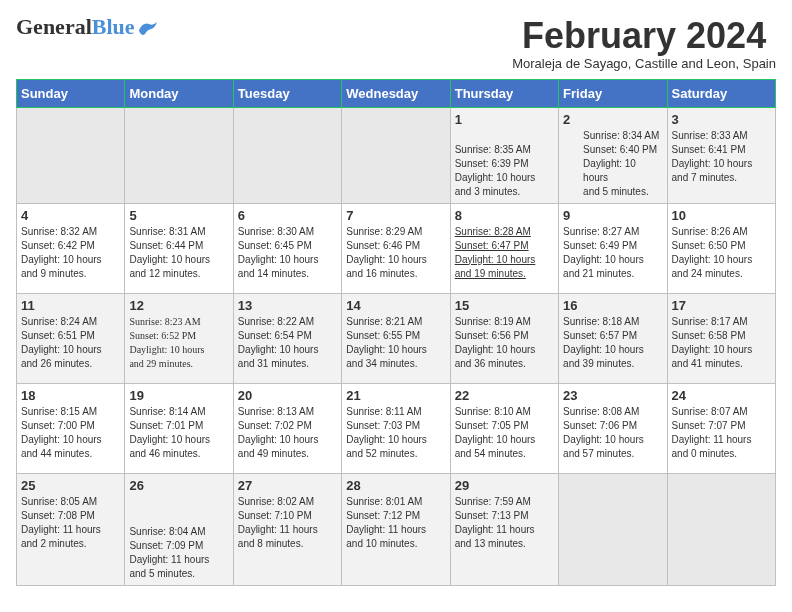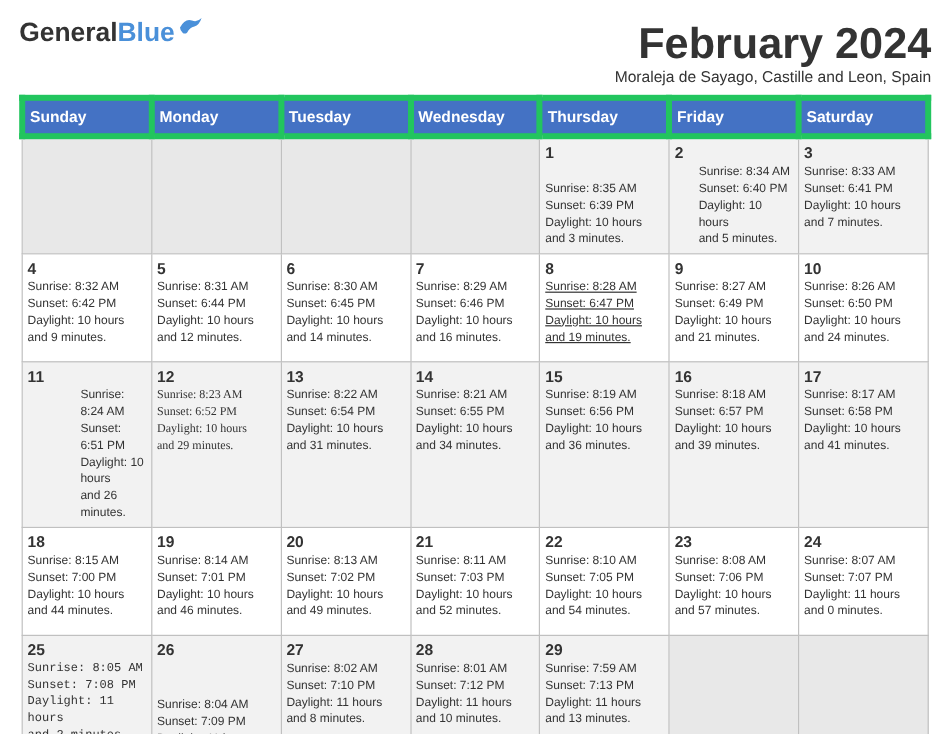--- a/index.html
+++ b/index.html
@@ -15,21 +15,21 @@
       align-items: flex-start;
       justify-content: space-between;
       margin-bottom: 4px;
     }
     .logo {
       display: flex;
       flex-direction: column;
       align-items: flex-start;
     }
     .title-block {
-      text-align: right;
+      text-align: center;
     }
     .month-title {
       font-size: 36px;
       font-weight: bold;
       color: #333;
       line-height: 1.1;
     }
     .location-title {
       font-size: 13px;
       color: #333;
@@ -41,21 +41,21 @@
       margin-top: 8px;
       table-layout: fixed;
     }
     thead tr th {
       background: #4472c4;
       color: #fff;
       font-size: 13px;
       font-weight: bold;
       padding: 6px 4px;
       text-align: left;
-      border: 5px solid #22c55e;
+      border: 1px solid #22c55e;
     }
     tbody tr td {
       border: 1px solid #c0c0c0;
       vertical-align: top;
       padding: 4px 4px 4px 4px;
       height: 90px;
       font-size: 10.5px;
       color: #333;
       background: #fff;
     }
@@ -76,21 +76,21 @@
     }
     .empty-cell {
       background: #e8e8e8 !important;
     }
   </style>
 </head>
 <body>
 
 <div class="header">
   <div class="logo">
-    <div style="display:flex;align-items:center;">
+    <div style="display:flex;align-items:flex-end;font-family:Liberation Serif, serif;">
       <span style="font-size:22px;font-weight:bold;color:#333;line-height:1;">
         <span style="color:#333;">General</span><span style="color:#4a90d9;">Blue</span>
       </span>
       <svg width="22" height="18" viewBox="0 0 22 18" style="margin-left:2px;margin-top:-10px;">
         <path d="M2,10 Q6,2 12,4 Q16,6 20,2 Q18,8 14,9 Q10,10 8,14 Q6,16 4,14 Q2,12 2,10Z" fill="#4a90d9"></path>
       </svg>
     </div>
   </div>
   <div class="title-block">
     <div class="month-title">February 2024</div>
@@ -185,21 +185,21 @@
           <span class="day-number">10</span>
           <div class="cell-info" style="white-space: pre-line;">Sunrise: 8:26 AM
 Sunset: 6:50 PM
 Daylight: 10 hours
 and 24 minutes.</div>
         </td>
       </tr>
       <tr>
         <td>
           <span class="day-number">11</span>
-          <div class="cell-info" style="white-space: pre-line; margin-left: 44px;">Sunrise: 8:24 AM
+          <div class="cell-info" style="white-space: pre-line;">Sunrise: 8:24 AM
 Sunset: 6:51 PM
 Daylight: 10 hours
 and 26 minutes.</div>
         </td>
         <td>
           <span class="day-number">12</span>
           <div class="cell-info" style="white-space: pre-line; font-family: Liberation Serif, serif;">Sunrise: 8:23 AM
 Sunset: 6:52 PM
 Daylight: 10 hours
 and 29 minutes.</div>
@@ -287,21 +287,21 @@
           <span class="day-number">24</span>
           <div class="cell-info" style="white-space: pre-line;">Sunrise: 8:07 AM
 Sunset: 7:07 PM
 Daylight: 11 hours
 and 0 minutes.</div>
         </td>
       </tr>
       <tr>
         <td>
           <span class="day-number">25</span>
-          <div class="cell-info" style="white-space: pre-line; font-family: Liberation Mono, monospace;">Sunrise: 8:05 AM
+          <div class="cell-info" style="white-space: pre-line;">Sunrise: 8:05 AM
 Sunset: 7:08 PM
 Daylight: 11 hours
 and 2 minutes.</div>
         </td>
         <td>
           <span class="day-number">26</span>
           <div class="cell-info" style="white-space: pre-line; margin-top: 32px;">Sunrise: 8:04 AM
 Sunset: 7:09 PM
 Daylight: 11 hours
 and 5 minutes.</div>

